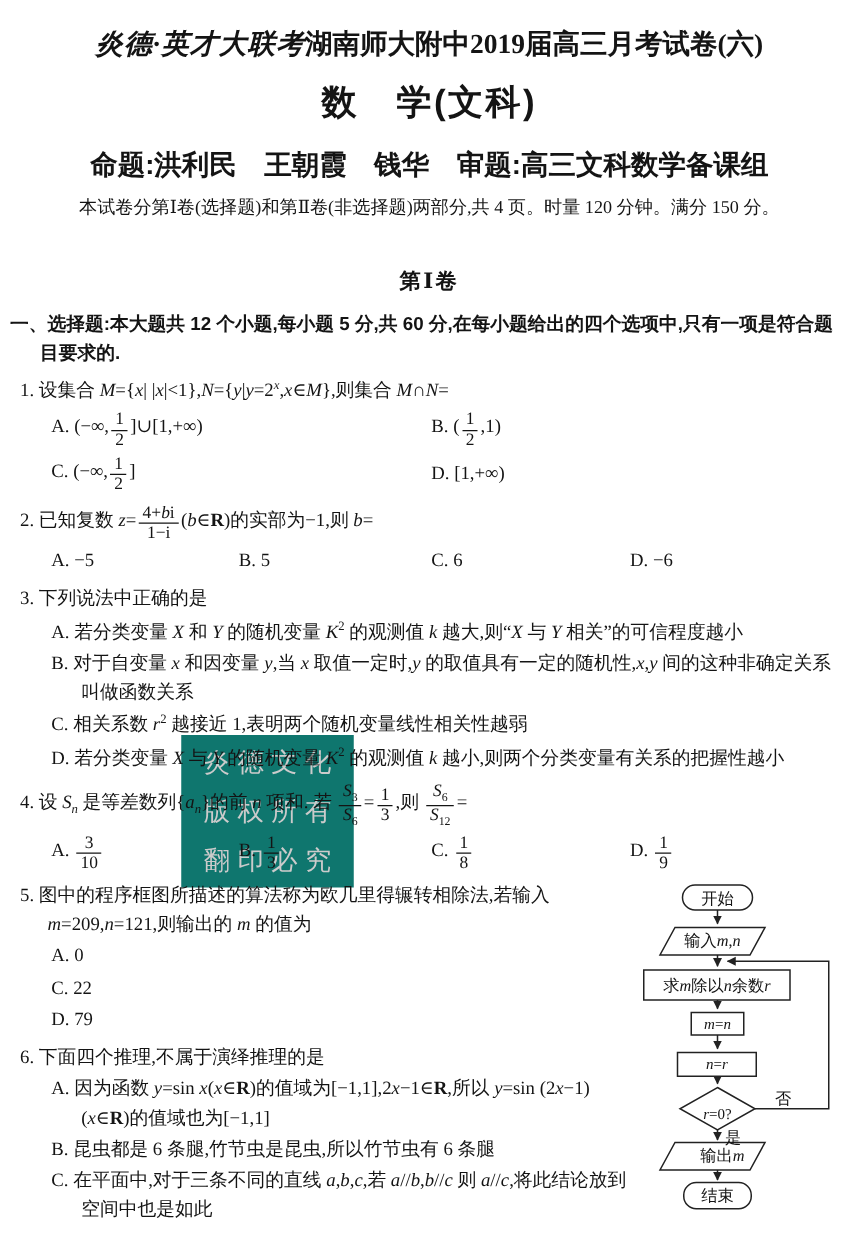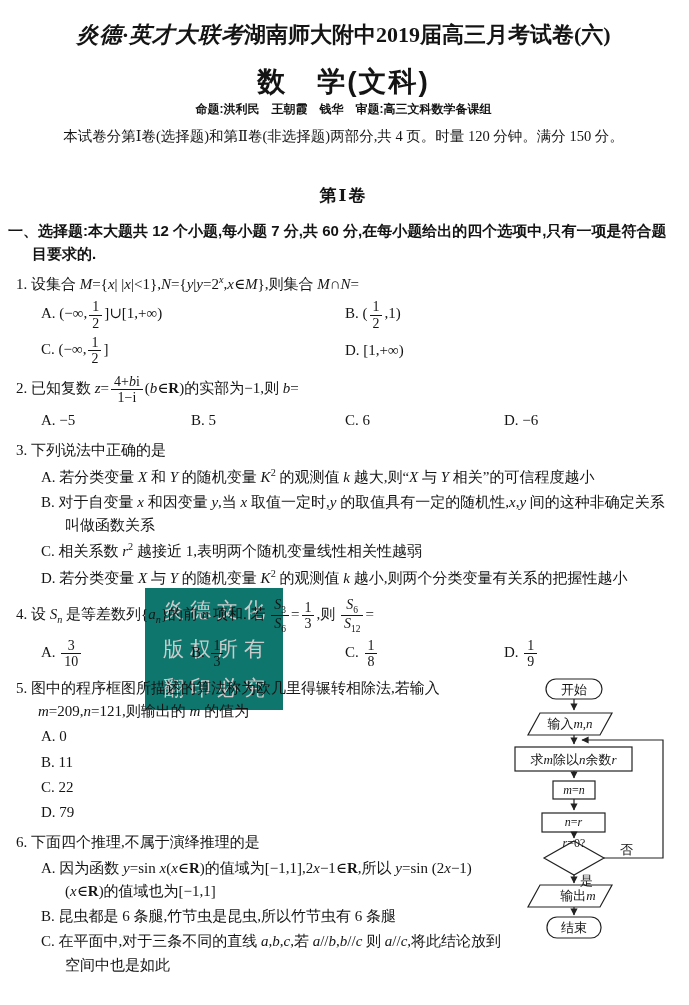--- a/index.html
+++ b/index.html
@@ -4,21 +4,21 @@
 <style>
   html,body{margin:0;padding:0;background:#888;}
   .page{position:relative;width:689px;height:1005px;background:#fff;overflow:hidden;
         font-family:"Liberation Serif","DejaVu Serif",serif;color:#141414;}
   .content{position:relative;z-index:1;padding:10px 10px 0 8px;}
   
   .h1{ text-align:center;font-size:22px;font-weight:bold;margin-top:10px;white-space:nowrap;}
   .h1 .series{font-weight:900;font-style:italic;letter-spacing:1px;text-align:center;}
   .h2{ text-align:center;font-size:28px;font-weight:bold;margin-top:13px;
        font-family:"Liberation Sans","DejaVu Sans",sans-serif;letter-spacing:2px;}
-  .byline{text-align:center;font-size:12px;font-weight:bold;
+  .byline{text-align:center;font-size:22px;font-weight:bold;margin-top:16px;
        font-family:"Liberation Sans","DejaVu Sans",sans-serif;}
   .note{text-align:center;font-size:14.5px;margin-top:9px;}
   
   .section-title{text-align:center;font-size:17px;font-weight:bold;margin-top:38px;letter-spacing:2px;}
   .directions{font-size:15px;font-weight:bold;margin-top:13px;line-height:1.5;
        font-family:"Liberation Sans","DejaVu Sans",sans-serif;padding-left:24px;text-indent:-24px;}
   
   .questions{font-size:15px;line-height:1.55;margin-top:3px;}
   .q{padding-left:30px;text-indent:-22px;margin-top:7px;}
   .opt-row{display:flex;align-items:center;padding-left:33px;margin:3px 0;}
@@ -62,21 +62,21 @@
     <div class="h1"><span class="series">炎德·英才大联考</span><span>湖南师大附中2019届高三月考试卷(六)</span></div>
 
     <div class="h2">数　学(文科)</div>
 
     <div class="byline">命题:洪利民　王朝霞　钱华　审题:高三文科数学备课组</div>
 
     <div class="note">本试卷分第Ⅰ卷(选择题)和第Ⅱ卷(非选择题)两部分,共 4 页。时量 120 分钟。满分 150 分。</div>
 
     <div class="section-title">第Ⅰ卷</div>
 
-    <div class="directions">一、选择题:本大题共 12 个小题,每小题 7 分,共 60 分,在每小题给出的四个选项中,只有一项是符合题目要求的.</div>
+    <div class="directions">一、选择题:本大题共 12 个小题,每小题 5 分,共 60 分,在每小题给出的四个选项中,只有一项是符合题目要求的.</div>
 
     <div class="questions">
 
       <div class="q">1. 设集合 <span class="v">M</span>={<span class="v">x</span>| |<span class="v">x</span>|&lt;1},<span class="v">N</span>={<span class="v">y</span>|<span class="v">y</span>=2<sup class="v">x</sup>,<span class="v">x</span>∈<span class="v">M</span>},则集合 <span class="v">M</span>∩<span class="v">N</span>=</div>
       <div class="opt-row">
         <div class="c2">A. (−∞,<span class="frac"><span class="fn">1</span><span class="fd">2</span></span>]∪[1,+∞)</div>
         <div>B. (<span class="frac"><span class="fn">1</span><span class="fd">2</span></span>,1)</div>
       </div>
       <div class="opt-row">
         <div class="c2">C. (−∞,<span class="frac"><span class="fn">1</span><span class="fd">2</span></span>]</div>
@@ -129,30 +129,29 @@
             <polygon points="32,212 104,212 92,234 20,234"></polygon>
             <line x1="66" y1="234" x2="66" y2="242" marker-end="url(#ah)"></line>
             <rect x="39" y="244" width="54" height="21" rx="10"></rect>
           </g>
         </svg>
         <div class="fl" style="left:38px;top:10px;width:56px;">开始</div>
         <div class="fl" style="left:20px;top:44px;width:84px;">输入<span class="v">m</span>,<span class="v">n</span></div>
         <div class="fl" style="left:7px;top:80px;width:117px;">求<span class="v">m</span>除以<span class="v">n</span>余数<span class="v">r</span></div>
         <div class="fl" style="left:45px;top:111px;width:42px;font-size:12px;"><span class="v">m</span>=<span class="v">n</span></div>
         <div class="fl" style="left:34px;top:143px;width:63px;font-size:12px;"><span class="v">n</span>=<span class="v">r</span></div>
-        <div class="fl" style="left:36px;top:164px;width:60px;font-size:12px;"><span class="v">r</span>=0?</div>
+        <div class="fl" style="left:36px;top:183px;width:60px;font-size:12px;"><span class="v">r</span>=0?</div>
         <div class="fl" style="left:112px;top:170px;">否</div>
         <div class="fl" style="left:72px;top:201px;">是</div>
         <div class="fl" style="left:28px;top:216px;width:84px;">输出<span class="v">m</span></div>
         <div class="fl" style="left:39px;top:248px;width:54px;">结束</div>
       </div>
 
       <div class="q">5. 图中的程序框图所描述的算法称为欧几里得辗转相除法,若输入 <span class="v">m</span>=209,<span class="v">n</span>=121,则输出的 <span class="v">m</span> 的值为</div>
       <div class="opt-line">A. 0</div>
-      <div class="opt-line">B. 11</div>
       <div class="opt-line">C. 22</div>
       <div class="opt-line">D. 79</div>
 
       <div class="q">6. 下面四个推理,不属于演绎推理的是</div>
       <div class="opt-line">A. 因为函数 <span class="v">y</span>=sin <span class="v">x</span>(<span class="v">x</span>∈<span class="bb">R</span>)的值域为[−1,1],2<span class="v">x</span>−1∈<span class="bb">R</span>,所以 <span class="v">y</span>=sin (2<span class="v">x</span>−1)(<span class="v">x</span>∈<span class="bb">R</span>)的值域也为[−1,1]</div>
       <div class="opt-line">B. 昆虫都是 6 条腿,竹节虫是昆虫,所以竹节虫有 6 条腿</div>
       <div class="opt-line">C. 在平面中,对于三条不同的直线 <span class="v">a</span>,<span class="v">b</span>,<span class="v">c</span>,若 <span class="v">a</span>//<span class="v">b</span>,<span class="v">b</span>//<span class="v">c</span> 则 <span class="v">a</span>//<span class="v">c</span>,将此结论放到空间中也是如此</div>
 
     </div>
   </div>

